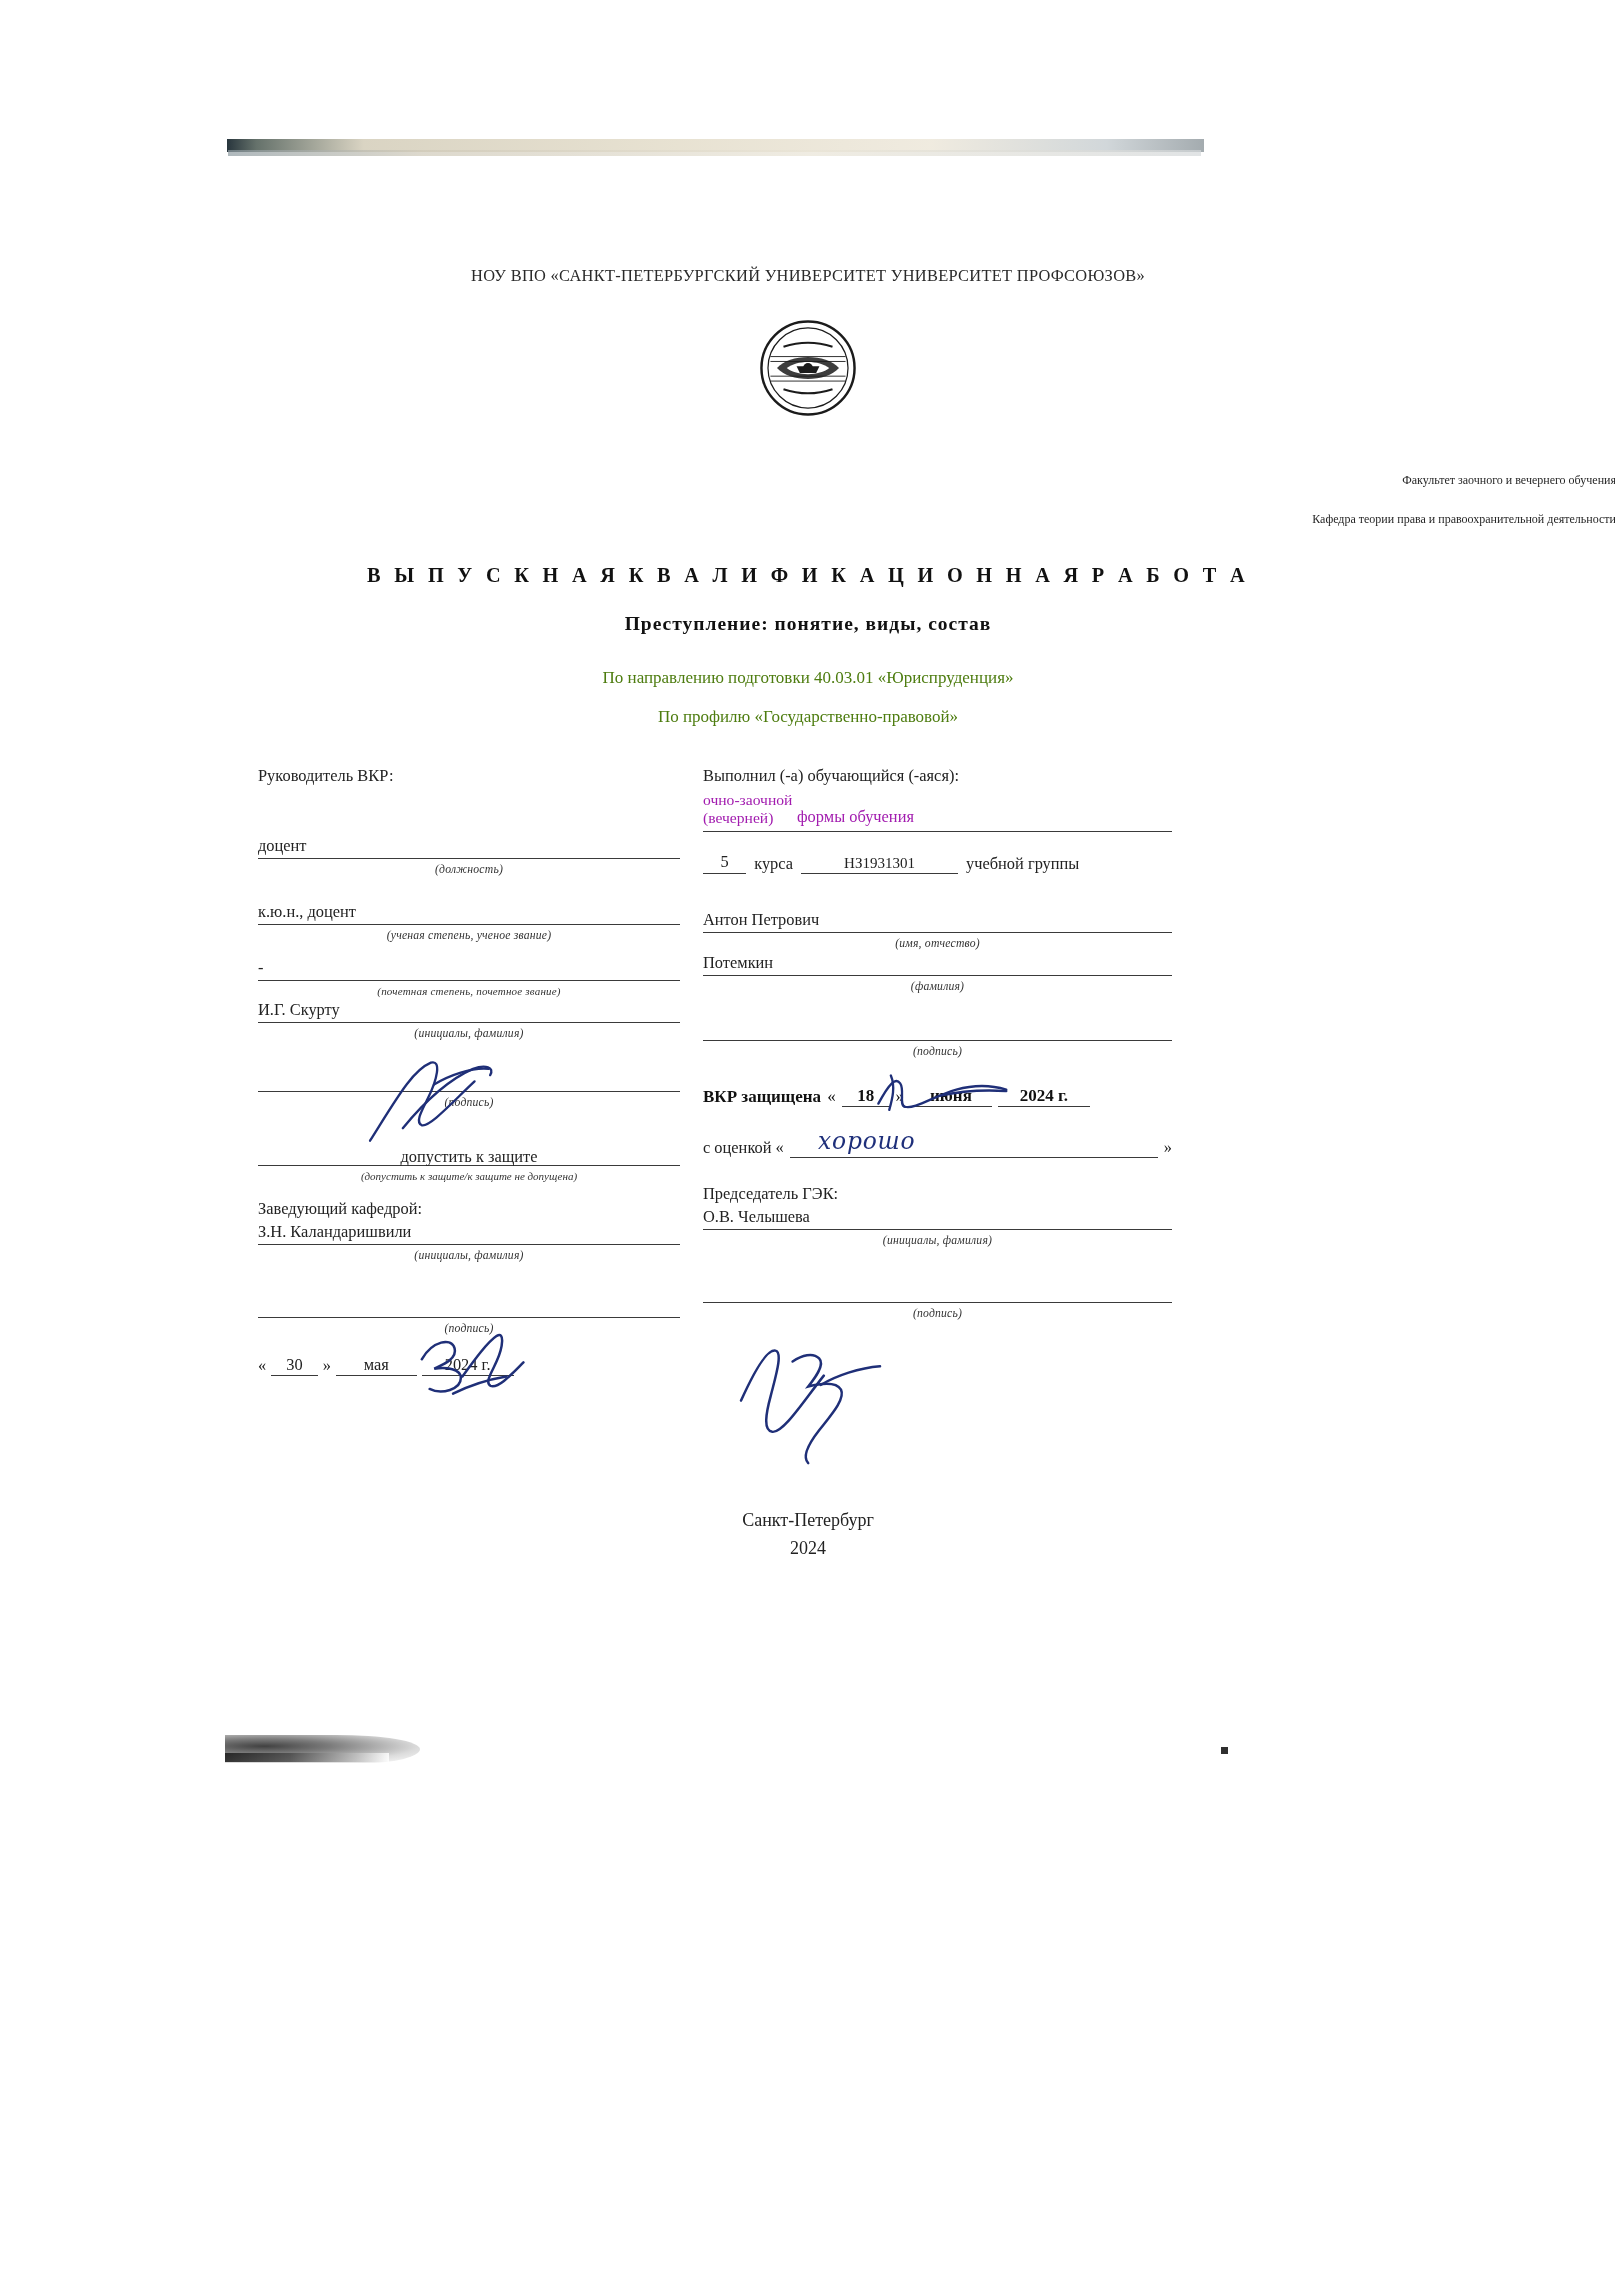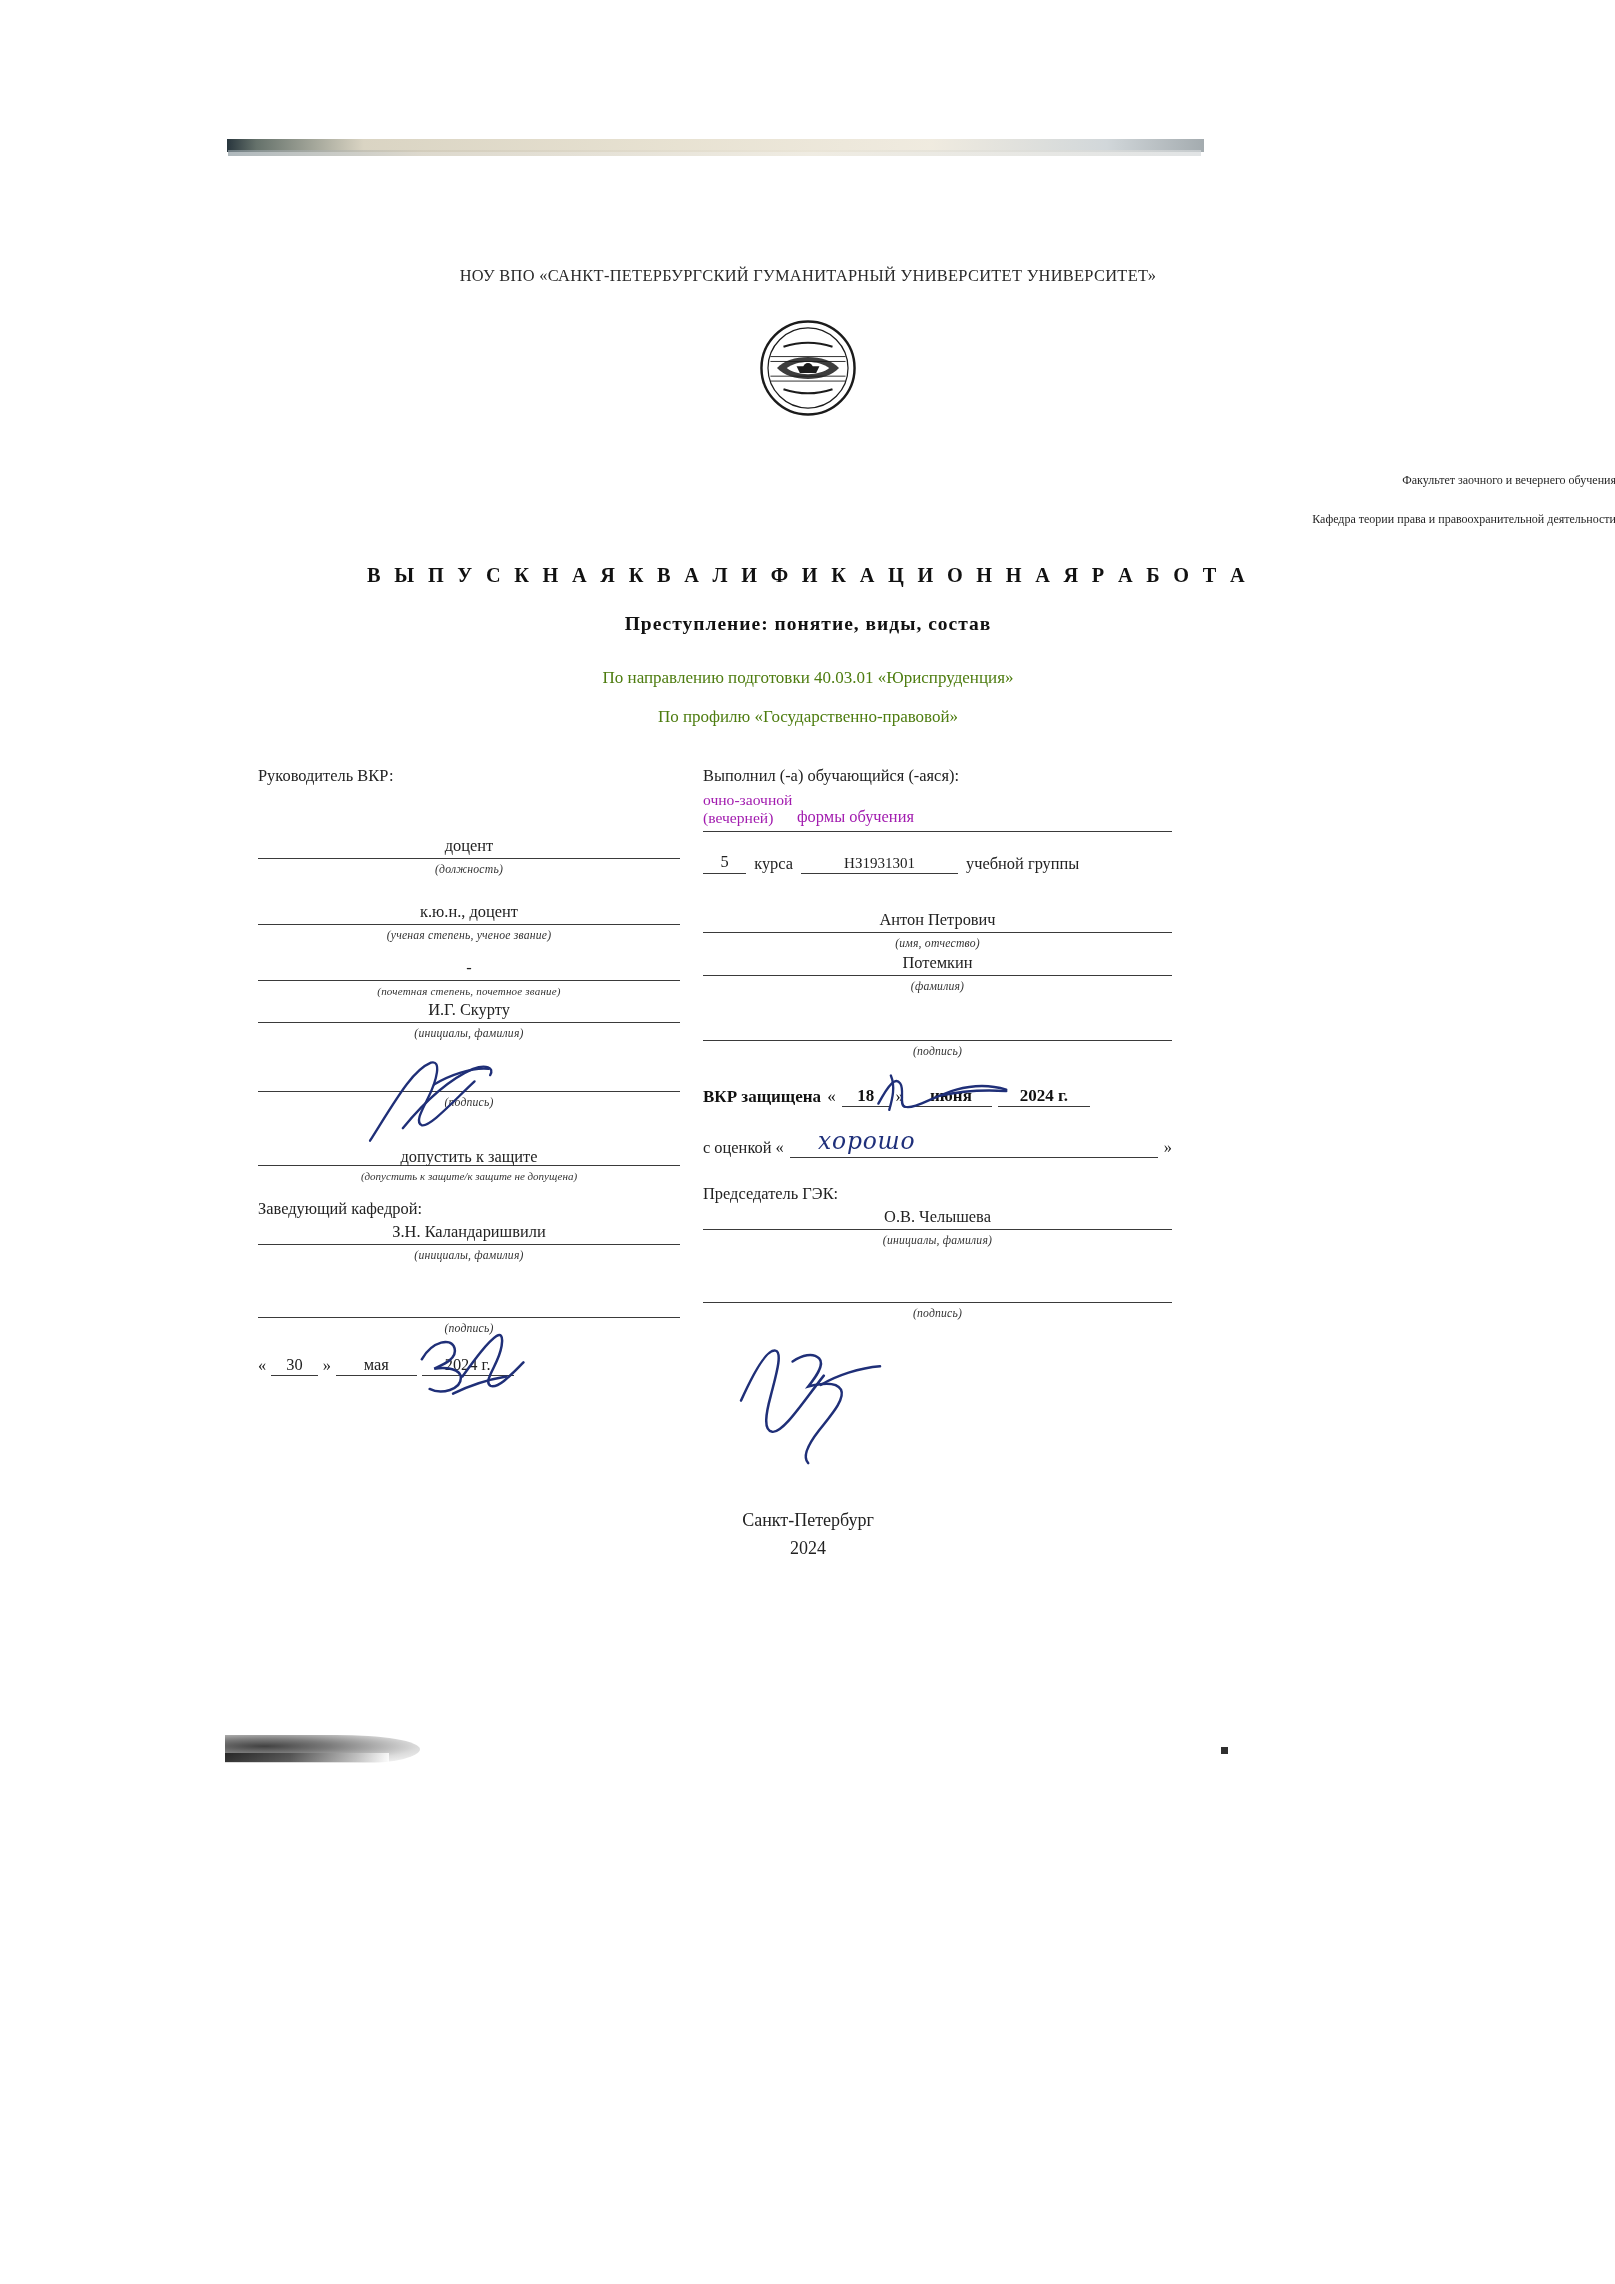--- a/index.html
+++ b/index.html
@@ -152,21 +152,21 @@
     font-size: 16.4px;
     color: #222;
     margin-bottom: 4.7px;
   }
 
   .fill-row {
     position: relative;
     margin-top: 3.1px;
   }
   .fill-val {
-    text-align: center;
+    text-align: left;
     font-size: 16.4px;
     color: #222;
     padding-bottom: 1.6px;
     min-height: 20.3px;
   }
   .rule {
     border-bottom: 1.1px solid #3a3a3a;
     height: 0;
   }
   .caption {
@@ -329,21 +329,21 @@
   }
 </style>
 </head>
 <body>
 
 <div class="scan-top-bar"></div>
 <div class="scan-top-bar2"></div>
 
 <div class="page">
 
-  <div class="univ-line">НОУ ВПО «САНКТ-ПЕТЕРБУРГСКИЙ ГУМАНИТАРНЫЙ УНИВЕРСИТЕТ УНИВЕРСИТЕТ»</div>
+  <div class="univ-line">НОУ ВПО «САНКТ-ПЕТЕРБУРГСКИЙ УНИВЕРСИТЕТ УНИВЕРСИТЕТ ПРОФСОЮЗОВ»</div>
 
   <div class="emblem">
     <svg viewBox="0 0 120 120" width="98" height="98" aria-hidden="true">
       <circle cx="60" cy="60" r="57" fill="none" stroke="#1b1b1b" stroke-width="3"></circle>
       <circle cx="60" cy="60" r="49" fill="none" stroke="#1b1b1b" stroke-width="1.5"></circle>
       <g stroke="#1b1b1b" stroke-width="1.1" fill="none">
         <path d="M14 46 H106"></path>
         <path d="M14 52 H106"></path>
         <path d="M14 70 H106"></path>
         <path d="M14 76 H106"></path>

